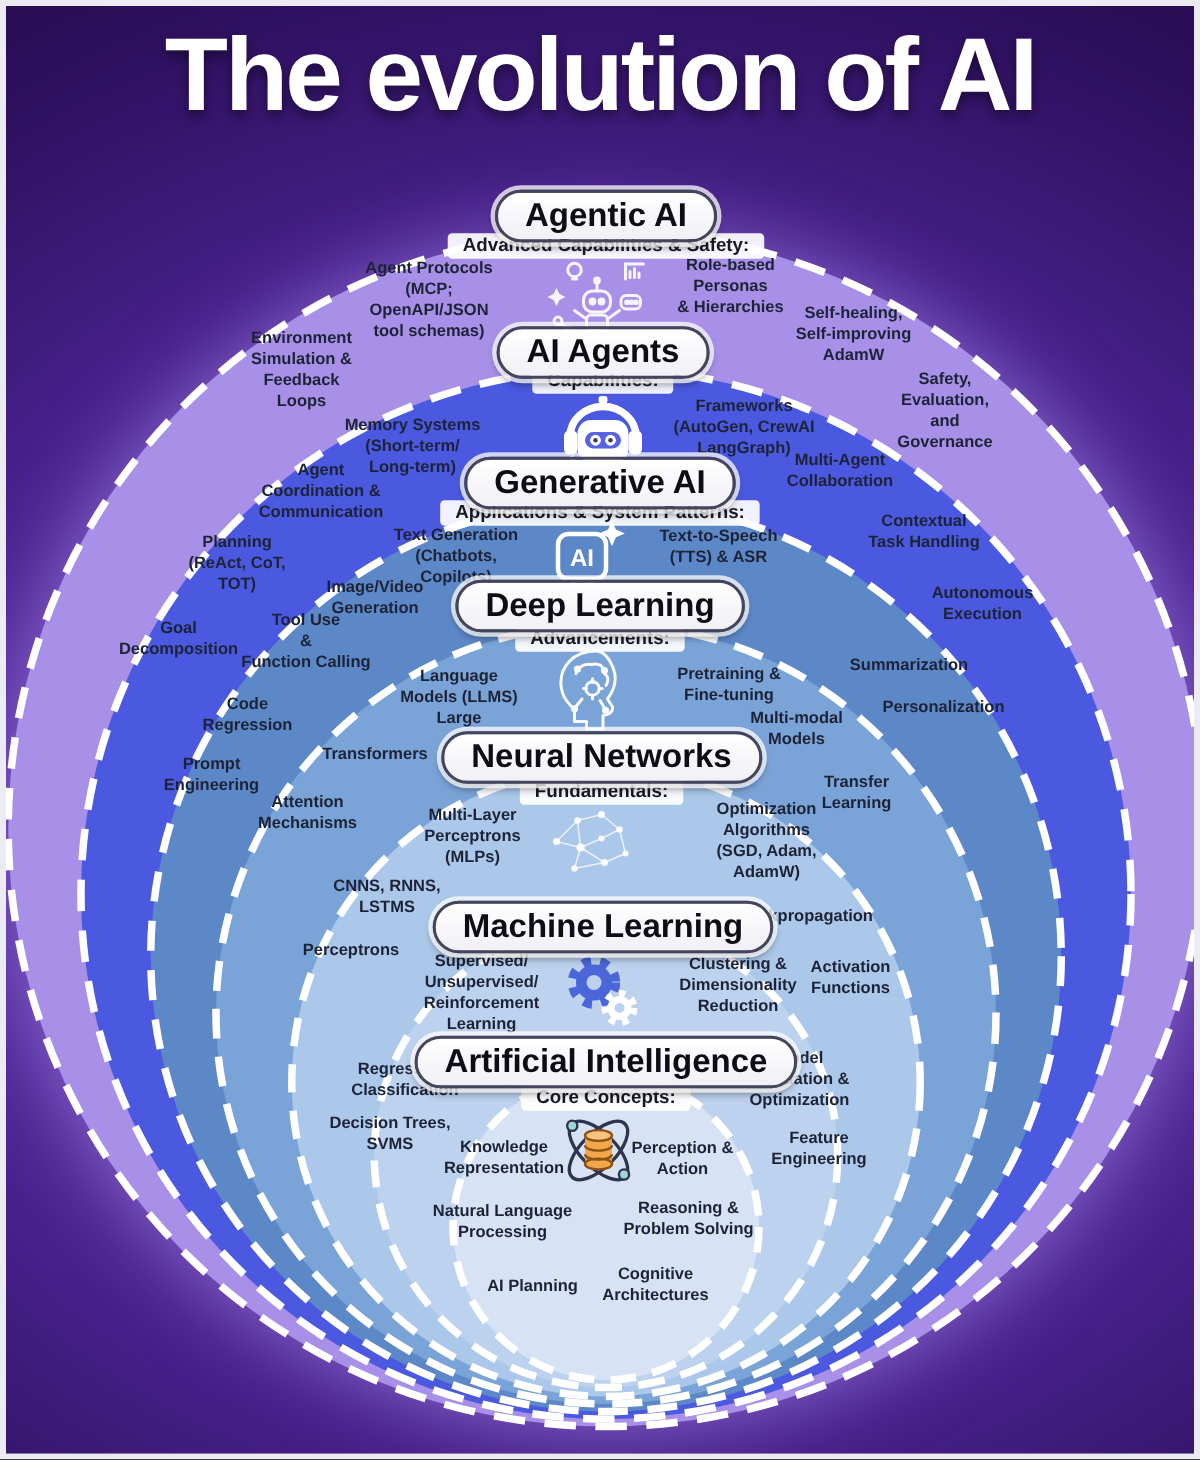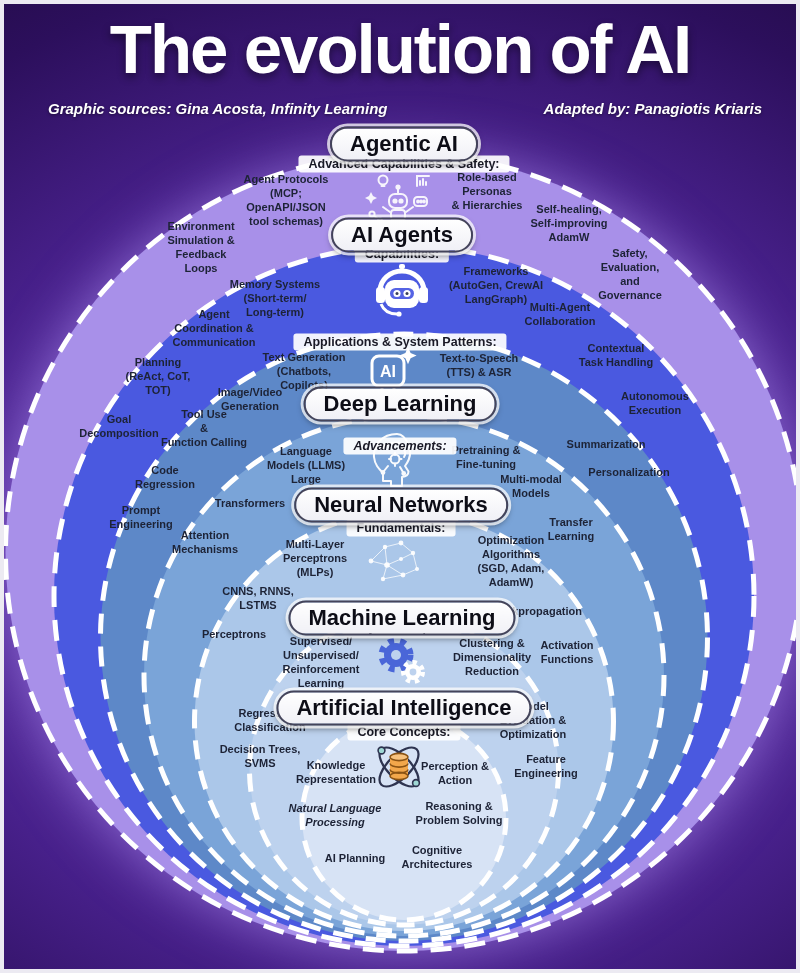--- a/index.html
+++ b/index.html
@@ -41,44 +41,43 @@
     line-height:1.28;z-index:3;
   }
   .icon{position:absolute;transform:translate(-50%,-50%);z-index:3;}
 </style>
 </head>
 <body>
 
 <div class="page">
 
   <div class="main-title">The evolution of AI</div>
-  <div class="credit credit-left">Graphic sources:  Gina Acosta, Infinity Learning</div>
-  <div class="credit credit-right">Adapted by: Panagiotis Kriaris</div>
 
   <svg class="diagram" width="800" height="973" viewBox="0 0 800 973">
     <circle cx="400" cy="548.5" r="398.5" stroke="#ffffff" stroke-width="5" stroke-dasharray="21 13" fill="#a890e9"></circle>
     <circle cx="400" cy="592" r="350" stroke="#ffffff" stroke-width="5" stroke-dasharray="21 13" fill="#4a59e0"></circle>
     <circle cx="400" cy="633.5" r="303.5" stroke="#ffffff" stroke-width="5" stroke-dasharray="20 13" fill="#5d88c8"></circle>
     <circle cx="400" cy="672" r="260" stroke="#ffffff" stroke-width="5" stroke-dasharray="20 12" fill="#7aa4d8"></circle>
     <circle cx="400" cy="717.5" r="209.5" stroke="#ffffff" stroke-width="5" stroke-dasharray="19 12" fill="#abc7e9"></circle>
     <circle cx="400" cy="766.5" r="154.5" stroke="#ffffff" stroke-width="5" stroke-dasharray="18 11" fill="#bdd2ee"></circle>
     <circle cx="400" cy="814" r="102" stroke="#ffffff" stroke-width="5" stroke-dasharray="17 11" fill="#d7e3f5"></circle>
   </svg>
 
   <div class="pill" style="left:400px;top:140px;">Agentic AI</div>
   <div class="pill" style="left:398px;top:231px;">AI Agents</div>
+  <div class="pill" style="left:396px;top:318px;">Generative AI</div>
   <div class="pill" style="left:396px;top:400px;">Deep Learning</div>
   <div class="pill" style="left:397px;top:501px;">Neural Networks</div>
   <div class="pill" style="left:398px;top:602px;margin-top:12px;">Machine Learning</div>
   <div class="pill" style="left:400px;top:704px;">Artificial Intelligence</div>
 
   <div class="subtitle" style="left:400px;top:160px;">Advanced Capabilities &amp; Safety:</div>
   <div class="subtitle" style="left:398px;top:250px;">Capabilities:</div>
   <div class="subtitle" style="left:396px;top:338px;">Applications &amp; System Patterns:</div>
-  <div class="subtitle" style="left:396px;top:442px;font-style:italic;">Advancements:</div>
+  <div class="subtitle" style="left:396px;top:422px;">Advancements:</div>
   <div class="subtitle" style="left:397px;top:524px;">Fundamentals:</div>
   <div class="subtitle" style="left:398px;top:623px;">Key Techniques:</div>
   <div class="subtitle" style="left:400px;top:728px;">Core Concepts:</div>
 
   <svg class="icon" style="left:395px;top:197px;" width="80" height="62" viewBox="0 0 80 62">
     <g stroke="#ffffff" fill="none" stroke-width="2" opacity="0.9" stroke-linecap="round">
       <rect x="30" y="24" width="18" height="14" rx="6"></rect>
       <circle cx="36" cy="31" r="1.6" fill="#ffffff"></circle>
       <circle cx="42" cy="31" r="1.6" fill="#ffffff"></circle>
       <line x1="39" y1="24" x2="39" y2="19"></line>
@@ -294,21 +293,21 @@
 Optimization</div>
   <div class="ring-label" style="left:256px;top:752px;">Decision Trees,
 SVMS</div>
   <div class="ring-label" style="left:542px;top:762px;">Feature
 Engineering</div>
 
   <div class="ring-label" style="left:332px;top:768px;">Knowledge
 Representation</div>
   <div class="ring-label" style="left:451px;top:769px;">Perception &amp;
 Action</div>
-  <div class="ring-label" style="left:331px;top:811px;font-style:italic;">Natural Language
+  <div class="ring-label" style="left:331px;top:811px;">Natural Language
 Processing</div>
   <div class="ring-label" style="left:455px;top:809px;">Reasoning &amp;
 Problem Solving</div>
   <div class="ring-label" style="left:351px;top:854px;">AI Planning</div>
   <div class="ring-label" style="left:433px;top:853px;">Cognitive
 Architectures</div>
 
 </div>
 
 </body></html>

